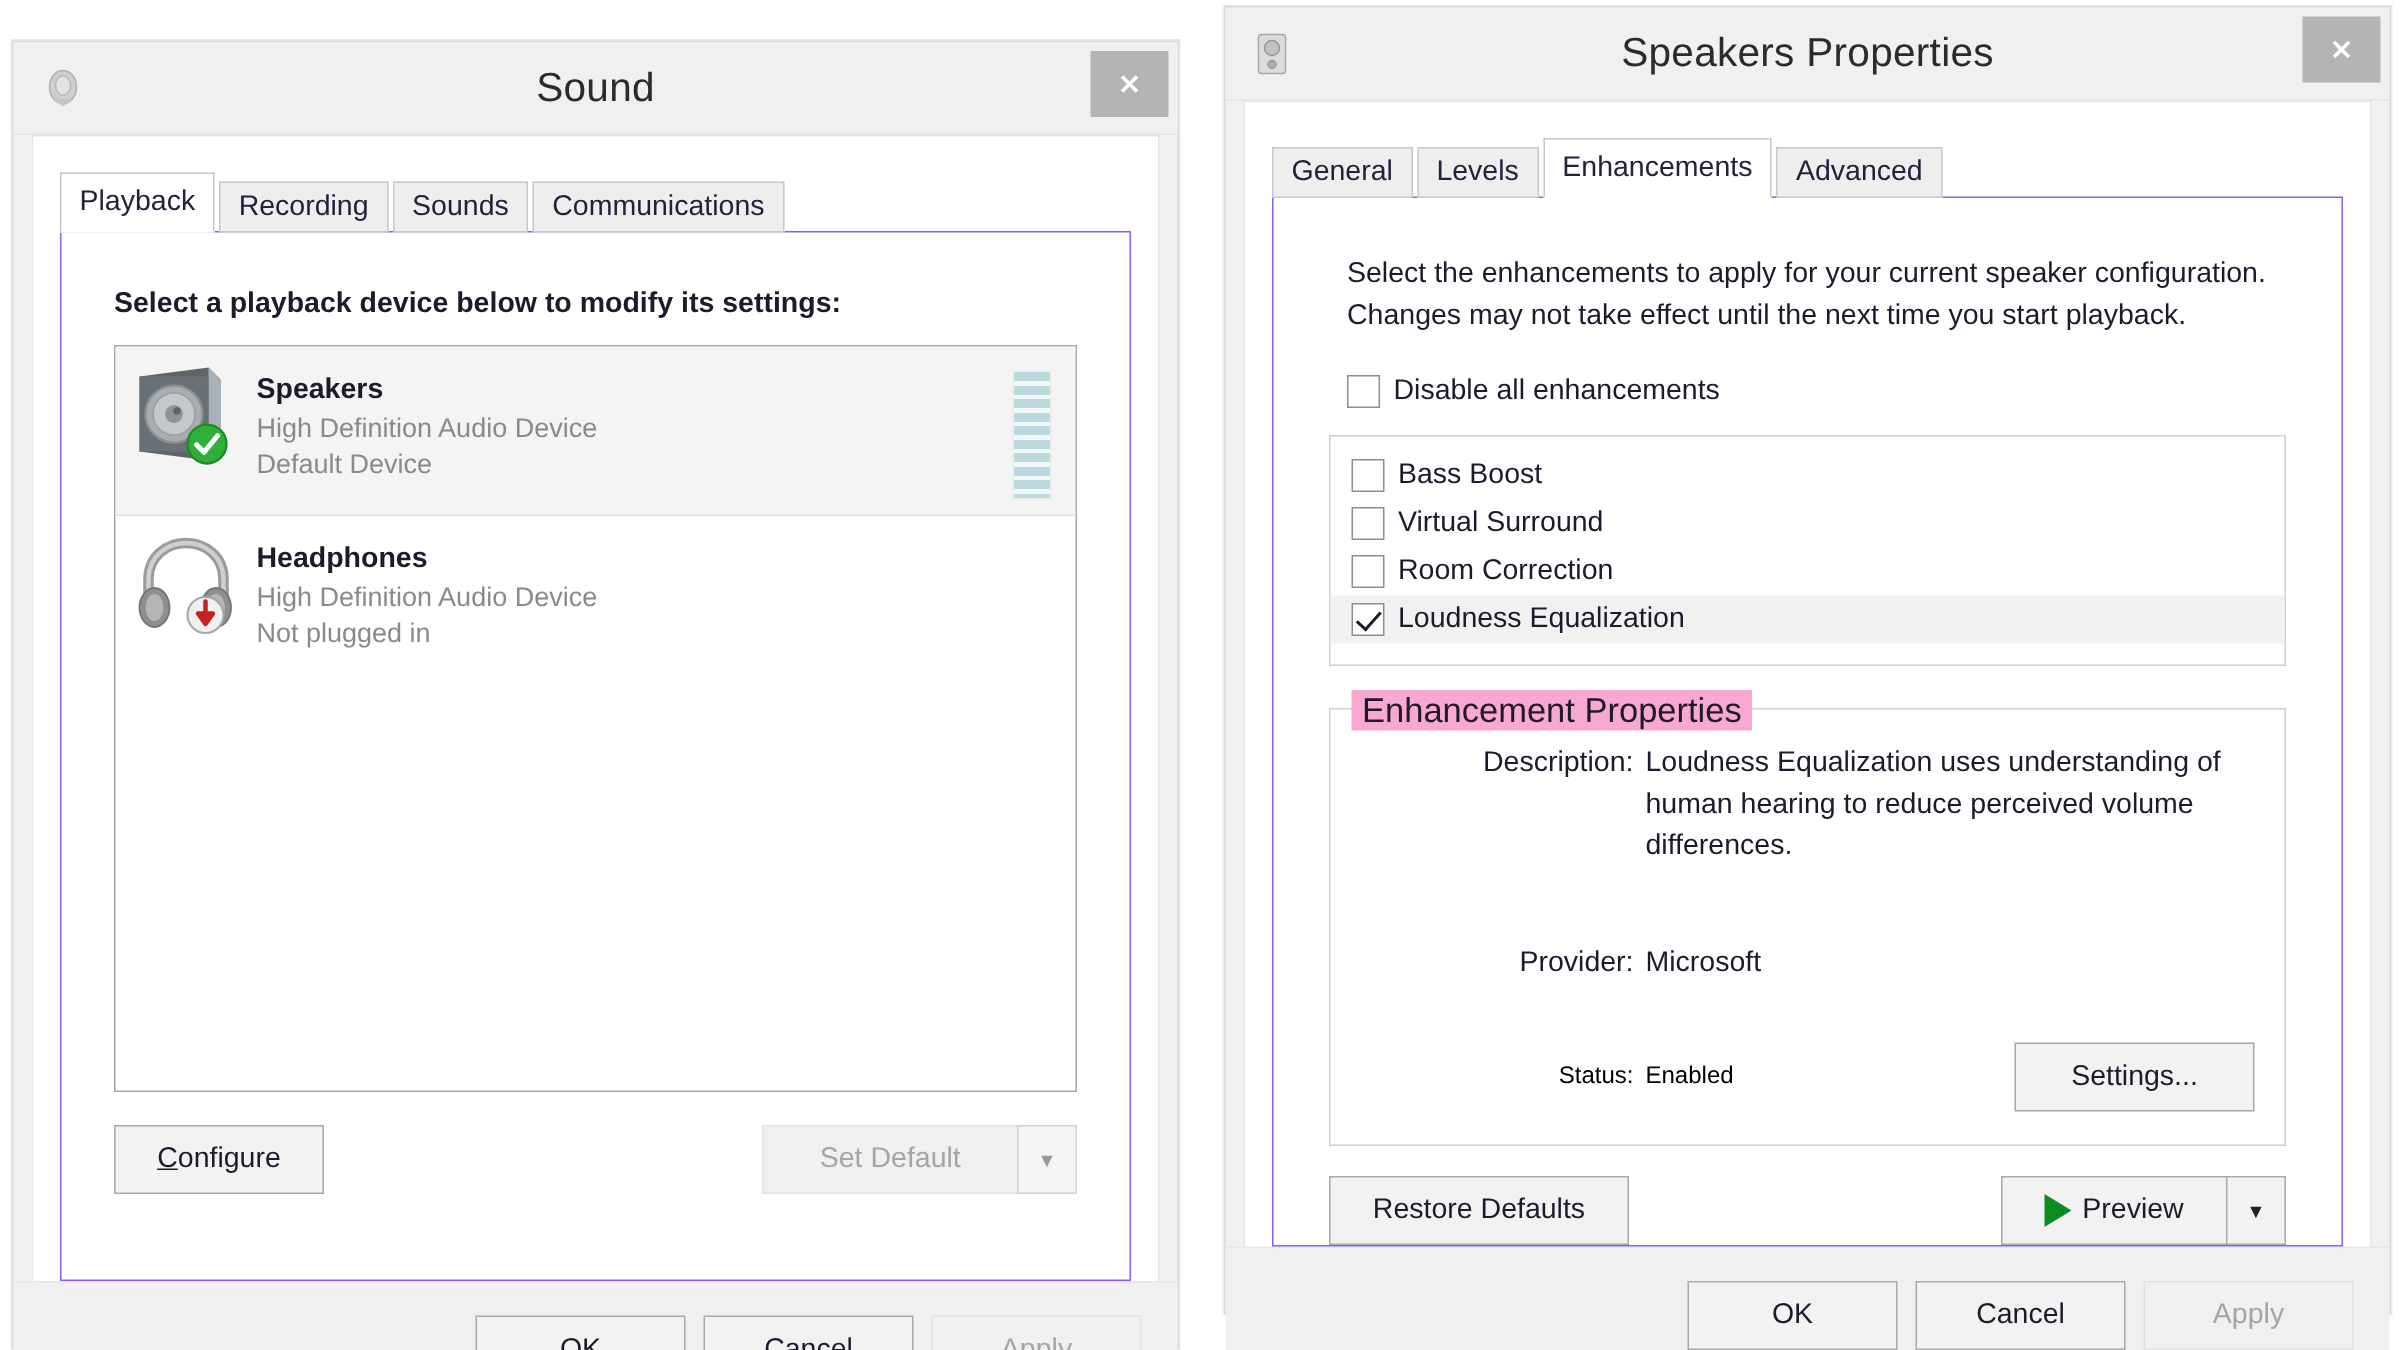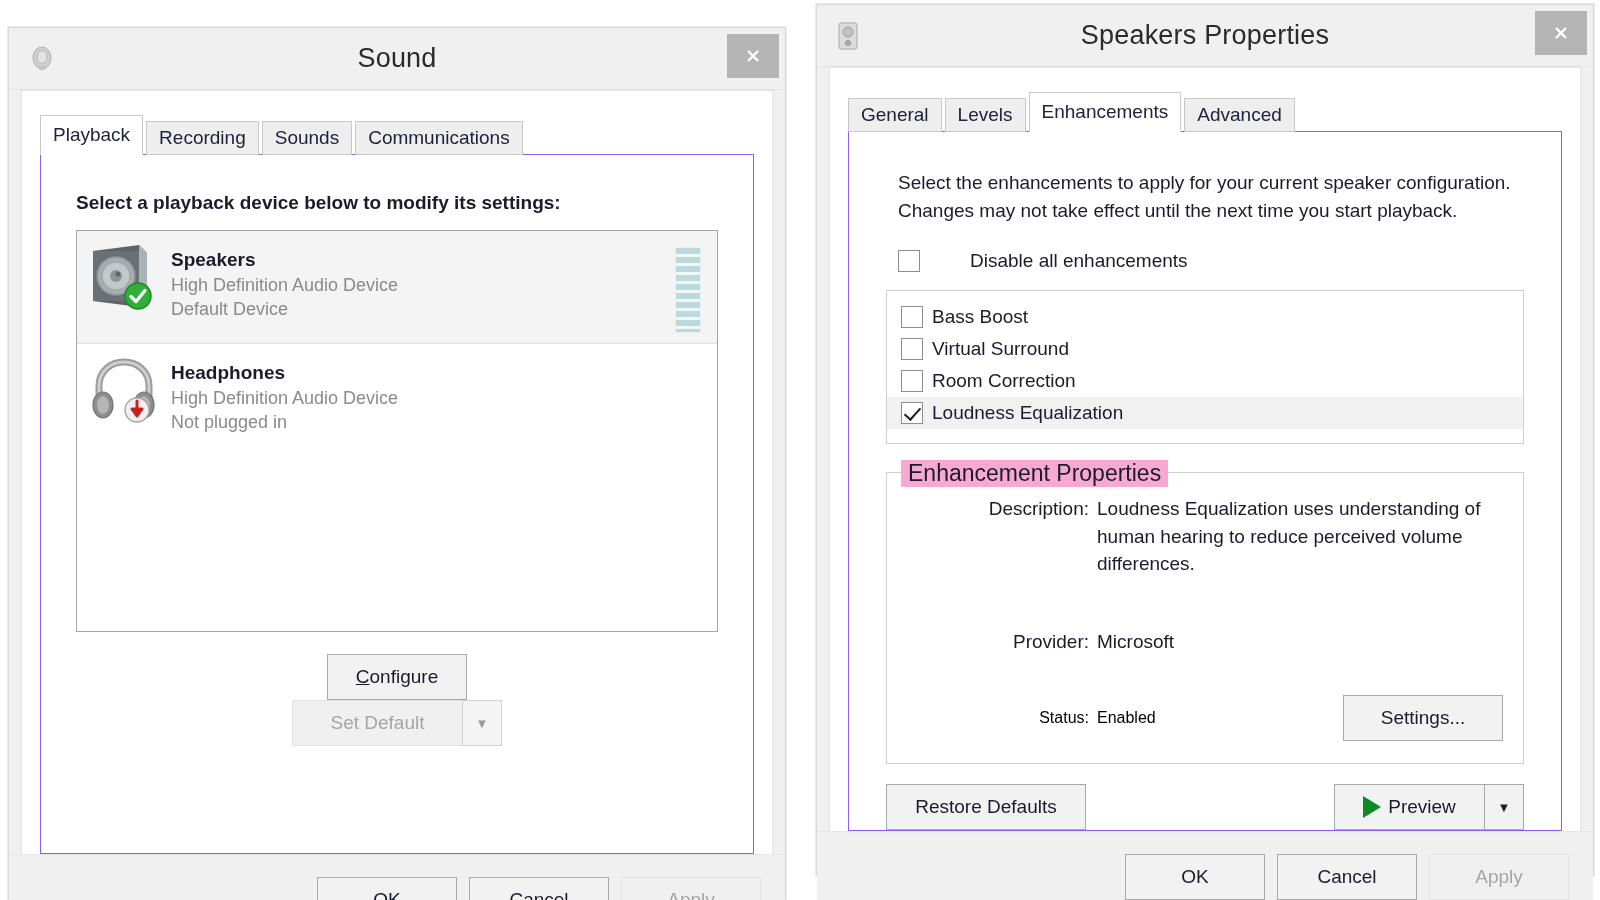--- a/index.html
+++ b/index.html
@@ -120,21 +120,21 @@
   .prompt {
     font-size: 19px;
     color: #1b1b2b;
     font-weight: bold;
     padding: 24px 0 16px 22px;
   }
   .devicelist {
     margin: 0 22px;
     border: 1px solid #a6a6a6;
     background: #ffffff;
-    height: 402px;
+    height: 498px;
     overflow: hidden;
   }
   .device-row {
     display: flex;
     align-items: flex-start;
     padding: 10px 8px 10px 10px;
     position: relative;
     cursor: pointer;
   }
   .device-row.selected {
@@ -164,21 +164,20 @@
       #bcdadd 0px, #bcdadd 6px,
       #f2f8f8 6px, #f2f8f8 9px
     );
     border: 1px solid #e4eff0;
   }
 
   .btnrow {
     display: flex;
     align-items: center;
     padding: 22px 22px 26px 22px;
-    flex-direction: column;
   }
 
   
   .btn {
     min-width: 140px;
     height: 46px;
     background: #f2f2f2;
     border: 1px solid #a9a9a9;
     font-size: 19px;
     color: #1b1b2b;
@@ -225,21 +224,20 @@
     color: #1b1b2b;
     line-height: 1.45;
     padding: 24px 24px 0 36px;
   }
   .chk-line {
     display: flex; align-items: center;
     margin: 26px 0 0 36px;
     cursor: pointer;
     font-size: 19px;
     color: #1b1b2b;
-    gap: 41px;
   }
   .cbox {
     width: 22px; height: 22px;
     border: 1px solid #8d8d8d;
     background: #ffffff;
     margin-right: 9px;
     flex: 0 0 22px;
     position: relative;
   }
   .cbox.checked::after {

